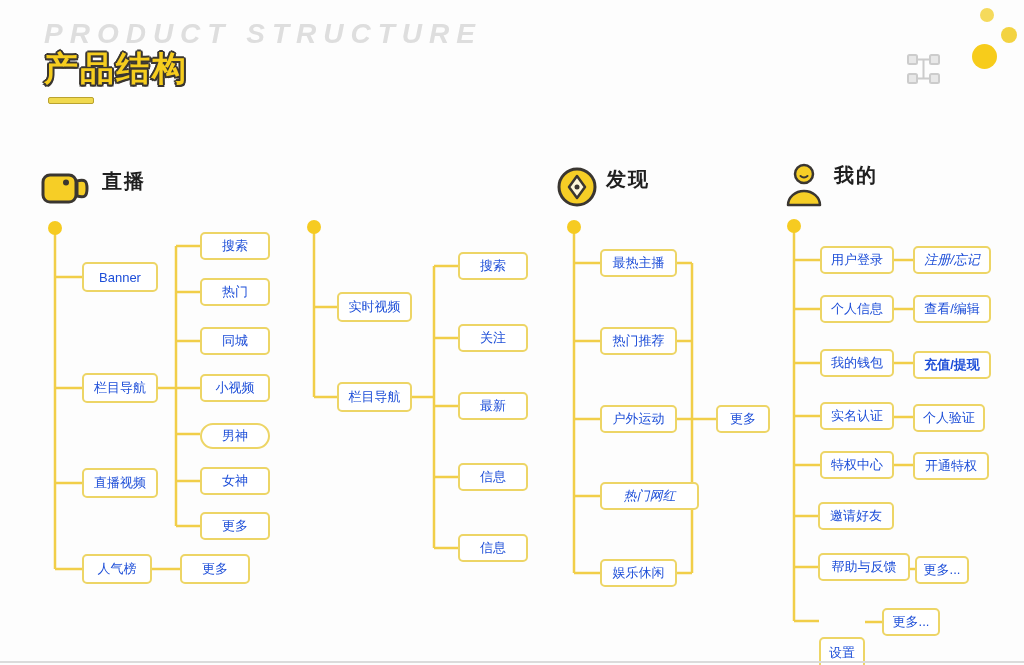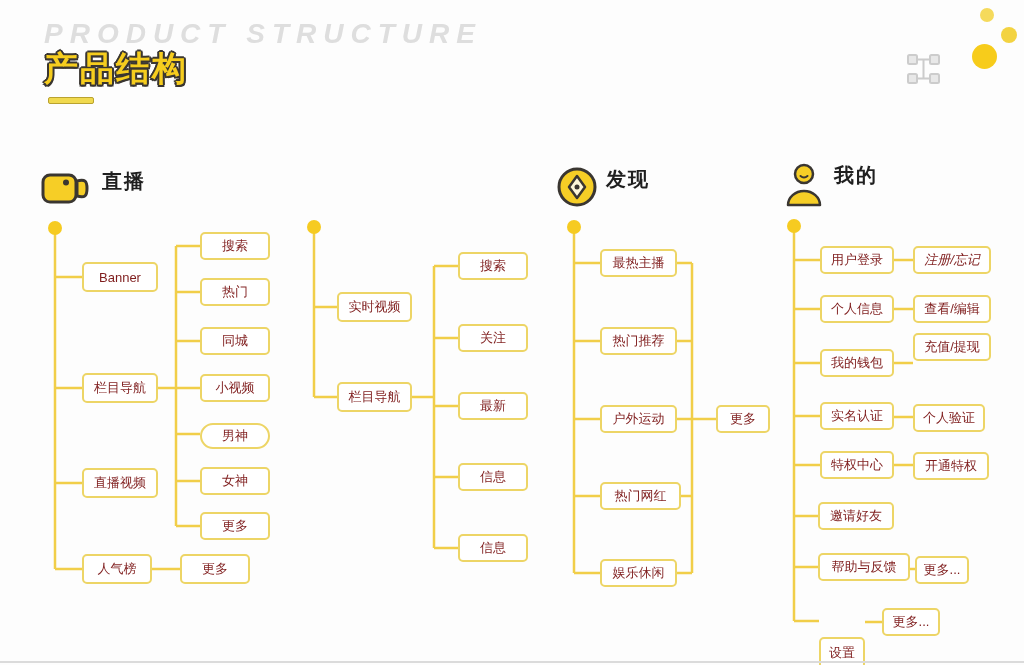--- a/index.html
+++ b/index.html
@@ -29,21 +29,21 @@
   }
   .title-underline {
     position:absolute; left:48px; top:97px; width:46px; height:7px;
     background:#f0d94e; border:1px solid #b9a22f; border-radius:2px;
   }
   .lines-layer { position:absolute; left:0; top:0; }
   .node {
     position:absolute; background:#ffffff;
     border:2px solid #edd566; border-radius:5px;
     display:flex; align-items:center; justify-content:center;
-    font-size:13px; color:#7f1d1d; white-space:nowrap;
+    font-size:13px; color:#1d4ed8; white-space:nowrap;
   }
   .section-header {
     position:absolute; display:flex; align-items:flex-start; gap:8px;
   }
   .section-title { font-size:20px; font-weight:bold; color:#1f1f1f; letter-spacing:2px; }
   .deco-dot { position:absolute; border-radius:50%; }
 </style>
 </head>
 <body>
 
@@ -154,29 +154,29 @@
   <div class="node" style="left:458px; top:252px; width:70px; height:28px;">搜索</div>
   <div class="node" style="left:458px; top:324px; width:70px; height:28px;">关注</div>
   <div class="node" style="left:458px; top:392px; width:70px; height:28px;">最新</div>
   <div class="node" style="left:458px; top:463px; width:70px; height:28px;">信息</div>
   <div class="node" style="left:458px; top:534px; width:70px; height:28px;">信息</div>
 
   <div class="node" style="left:600px; top:249px; width:77px; height:28px;">最热主播</div>
   <div class="node" style="left:600px; top:327px; width:77px; height:28px;">热门推荐</div>
   <div class="node" style="left:600px; top:405px; width:77px; height:28px;">户外运动</div>
   <div class="node" style="left:716px; top:405px; width:54px; height:28px;">更多</div>
-  <div class="node" style="left:600px; top:482px; width:81px; height:28px;">热门网红</div>
+  <div class="node" style="left:600px; top:482px; width:99px; height:28px;font-style:italic;">热门网红</div>
   <div class="node" style="left:600px; top:559px; width:77px; height:28px;">娱乐休闲</div>
 
   <div class="node" style="left:820px; top:246px; width:74px; height:28px;">用户登录</div>
   <div class="node" style="left:913px; top:246px; width:78px; height:28px;font-style:italic;">注册/忘记</div>
   <div class="node" style="left:820px; top:295px; width:74px; height:28px;">个人信息</div>
   <div class="node" style="left:913px; top:295px; width:78px; height:28px;">查看/编辑</div>
   <div class="node" style="left:820px; top:349px; width:74px; height:28px;">我的钱包</div>
-  <div class="node" style="left:913px; top:333px; width:78px; height:28px;">充值/提现</div>
+  <div class="node" style="left:913px; top:351px; width:78px; height:28px;font-weight:bold;">充值/提现</div>
   <div class="node" style="left:820px; top:402px; width:74px; height:28px;">实名认证</div>
   <div class="node" style="left:913px; top:404px; width:72px; height:28px;">个人验证</div>
   <div class="node" style="left:820px; top:451px; width:74px; height:28px;">特权中心</div>
   <div class="node" style="left:913px; top:452px; width:76px; height:28px;">开通特权</div>
   <div class="node" style="left:818px; top:502px; width:76px; height:28px;">邀请好友</div>
   <div class="node" style="left:818px; top:553px; width:92px; height:28px;">帮助与反馈</div>
   <div class="node" style="left:915px; top:556px; width:54px; height:28px;">更多...</div>
   <div class="node" style="left:819px; top:637px; width:46px; height:32px;">设置</div>
   <div class="node" style="left:882px; top:608px; width:58px; height:28px;">更多...</div>
 

